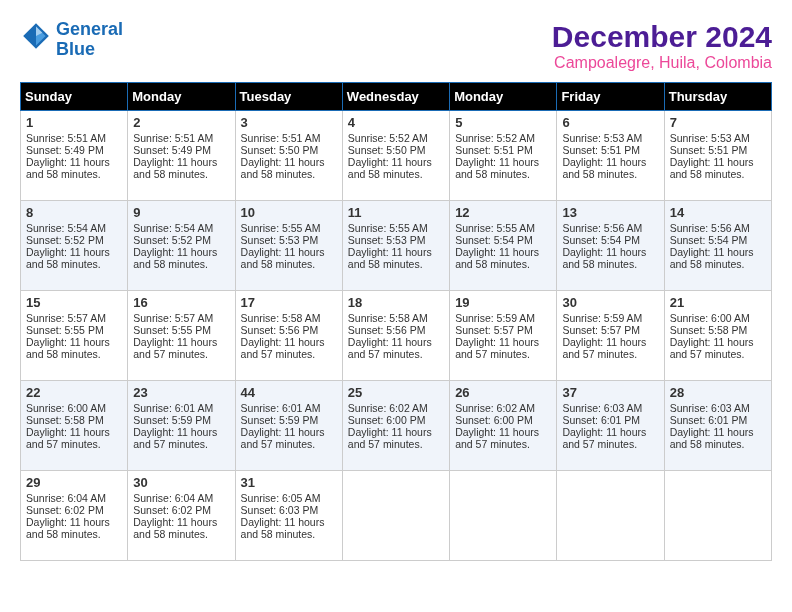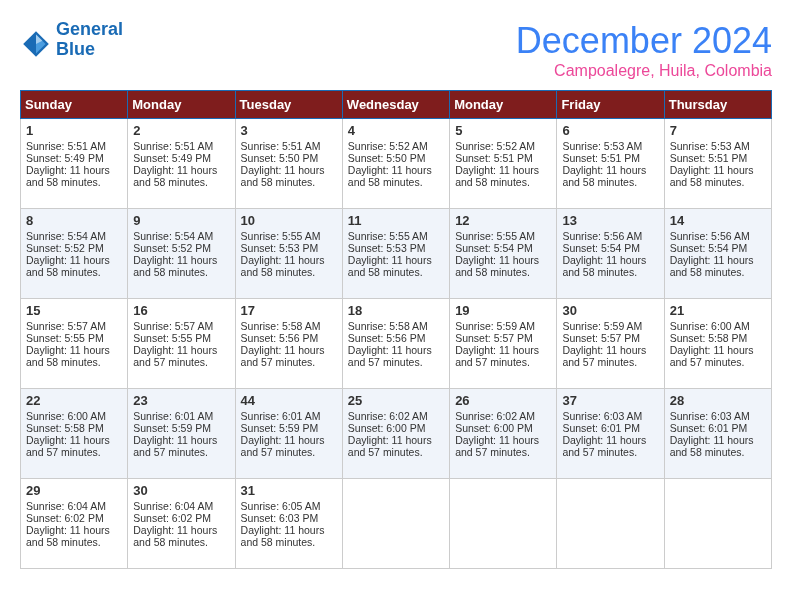--- a/index.html
+++ b/index.html
@@ -11,55 +11,55 @@
       padding: 20px;
     }
     .header {
       display: flex;
       align-items: flex-start;
       justify-content: space-between;
       margin-bottom: 10px;
     }
     .logo {
       display: flex;
-      align-items: flex-end;
+      align-items: flex-start;
       gap: 4px;
     }
     .logo-text {
       font-size: 18px;
       font-weight: bold;
       color: #333;
       line-height: 1.1;
     }
     .logo-text span {
       color: #1a6bb5;
     }
     .logo-icon {
       width: 32px;
       height: 32px;
     }
     .title-block {
       text-align: right;
     }
     .month-title {
-      font-size: 36px;
-      font-weight: normal;
-      color: #3b82f6;
+      font-size: 30px;
+      font-weight: bold;
+      color: #4c1d95;
     }
     .subtitle {
       font-size: 16px;
       color: #ec4899;
     }
     table {
       width: 100%;
       border-collapse: collapse;
       table-layout: fixed;
     }
     thead th {
-      background: #7f1d1d;
+      background: #000000;
       color: #fff;
       font-size: 13px;
       font-weight: bold;
       padding: 6px 4px;
       text-align: left;
       border: 1px solid #1a6bb5;
     }
     tbody td {
       vertical-align: top;
       border: 1px solid #ccc;

